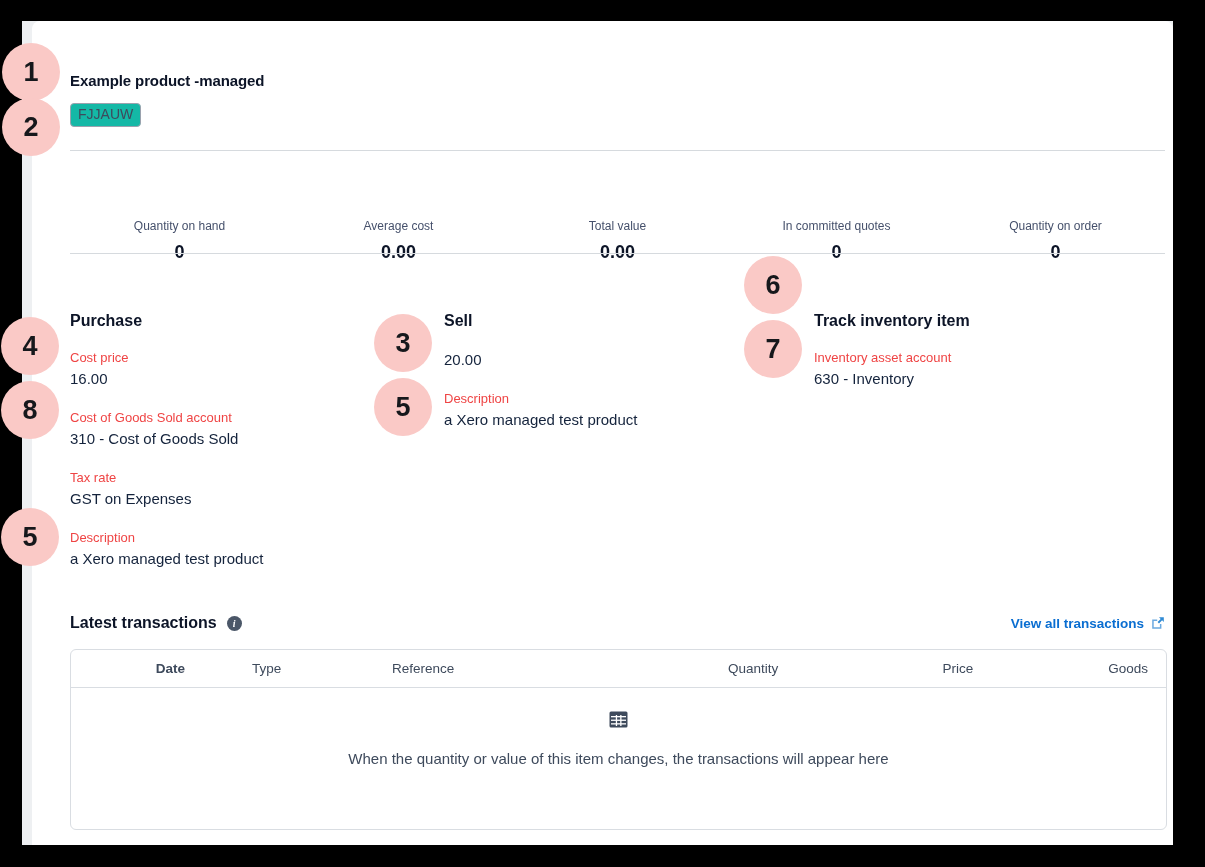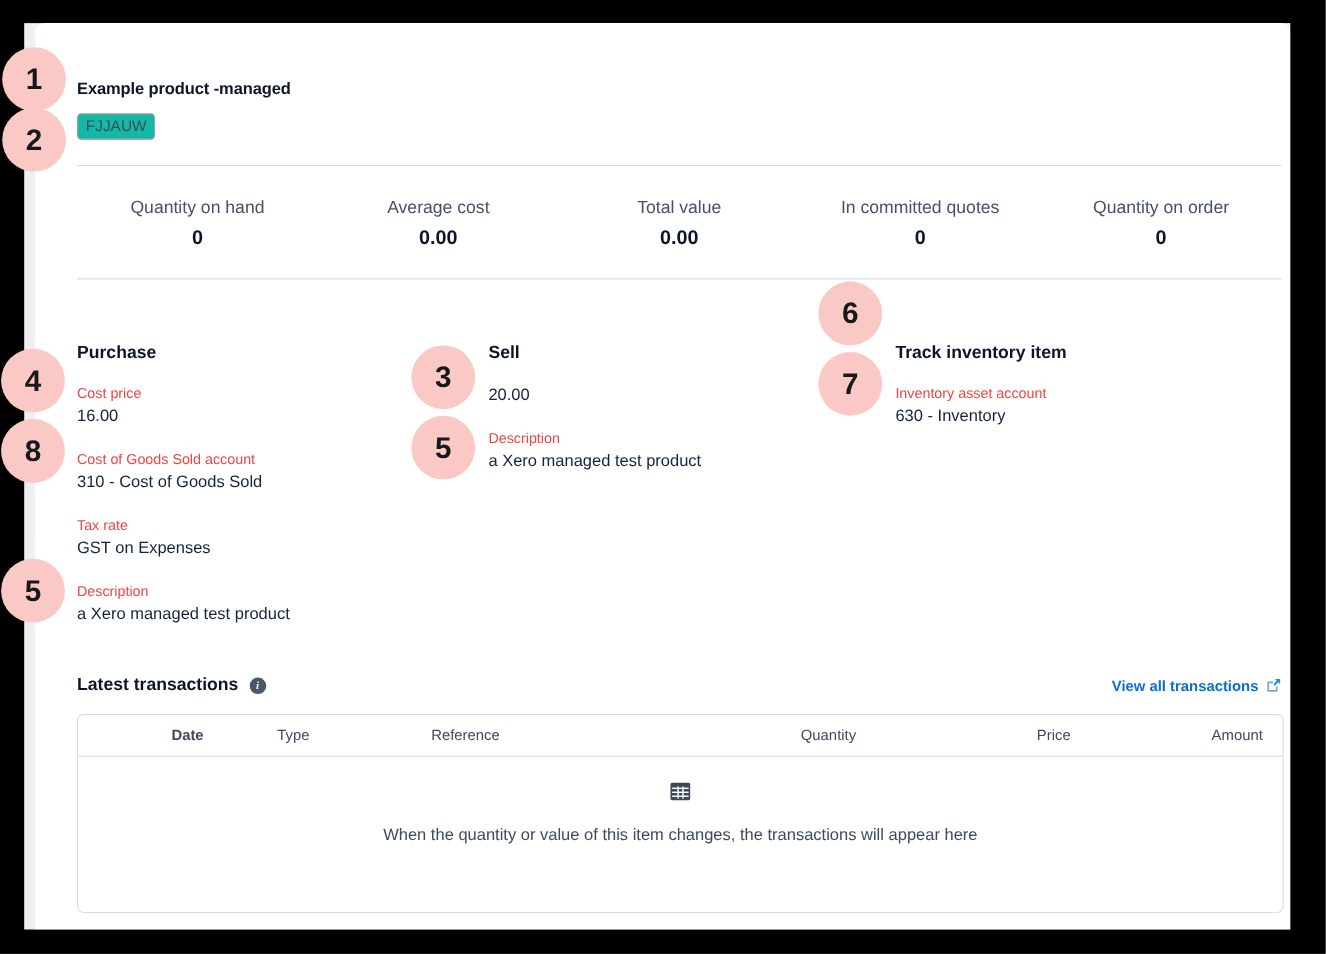--- a/index.html
+++ b/index.html
@@ -81,24 +81,25 @@
     left: 38px;
     top: 160px;
     width: 1095px;
     display: flex;
   }
   .stat-cell {
     flex: 1 1 0;
     text-align: center;
   }
   .stat-label {
-    font-size: 16px;
+    font-size: 12px;
     color: #45506b;
     line-height: 18px;
     display: block;
+    margin-top: 36px;
   }
   .stat-value {
     font-size: 18px;
     font-weight: bold;
     color: #0c1427;
     line-height: 26px;
     display: block;
     margin-top: 4px;
   }
 
@@ -356,21 +357,21 @@
         </span>
       </div>
 
       <div id="transactions-table">
         <div id="table-header-row">
           <div class="th th-date">Date</div>
           <div class="th th-type">Type</div>
           <div class="th th-reference">Reference</div>
           <div class="th th-quantity">Quantity</div>
           <div class="th th-price">Price</div>
-          <div class="th th-amount">Amount</div>
+          <div class="th th-amount">Goods</div>
         </div>
 
         <div id="table-empty-state">
           <span id="empty-state-icon">
             <svg width="19" height="19" viewBox="0 0 19 19" aria-hidden="true">
               <rect x="0.5" y="1.5" width="18" height="16" rx="1.5" fill="#3e4a5c"></rect>
               <rect x="2" y="6" width="15" height="1.3" fill="#ffffff"></rect>
               <rect x="2" y="9.6" width="15" height="1.3" fill="#ffffff"></rect>
               <rect x="2" y="13.2" width="15" height="1.3" fill="#ffffff"></rect>
               <rect x="6.8" y="5" width="1.3" height="11" fill="#ffffff"></rect>

